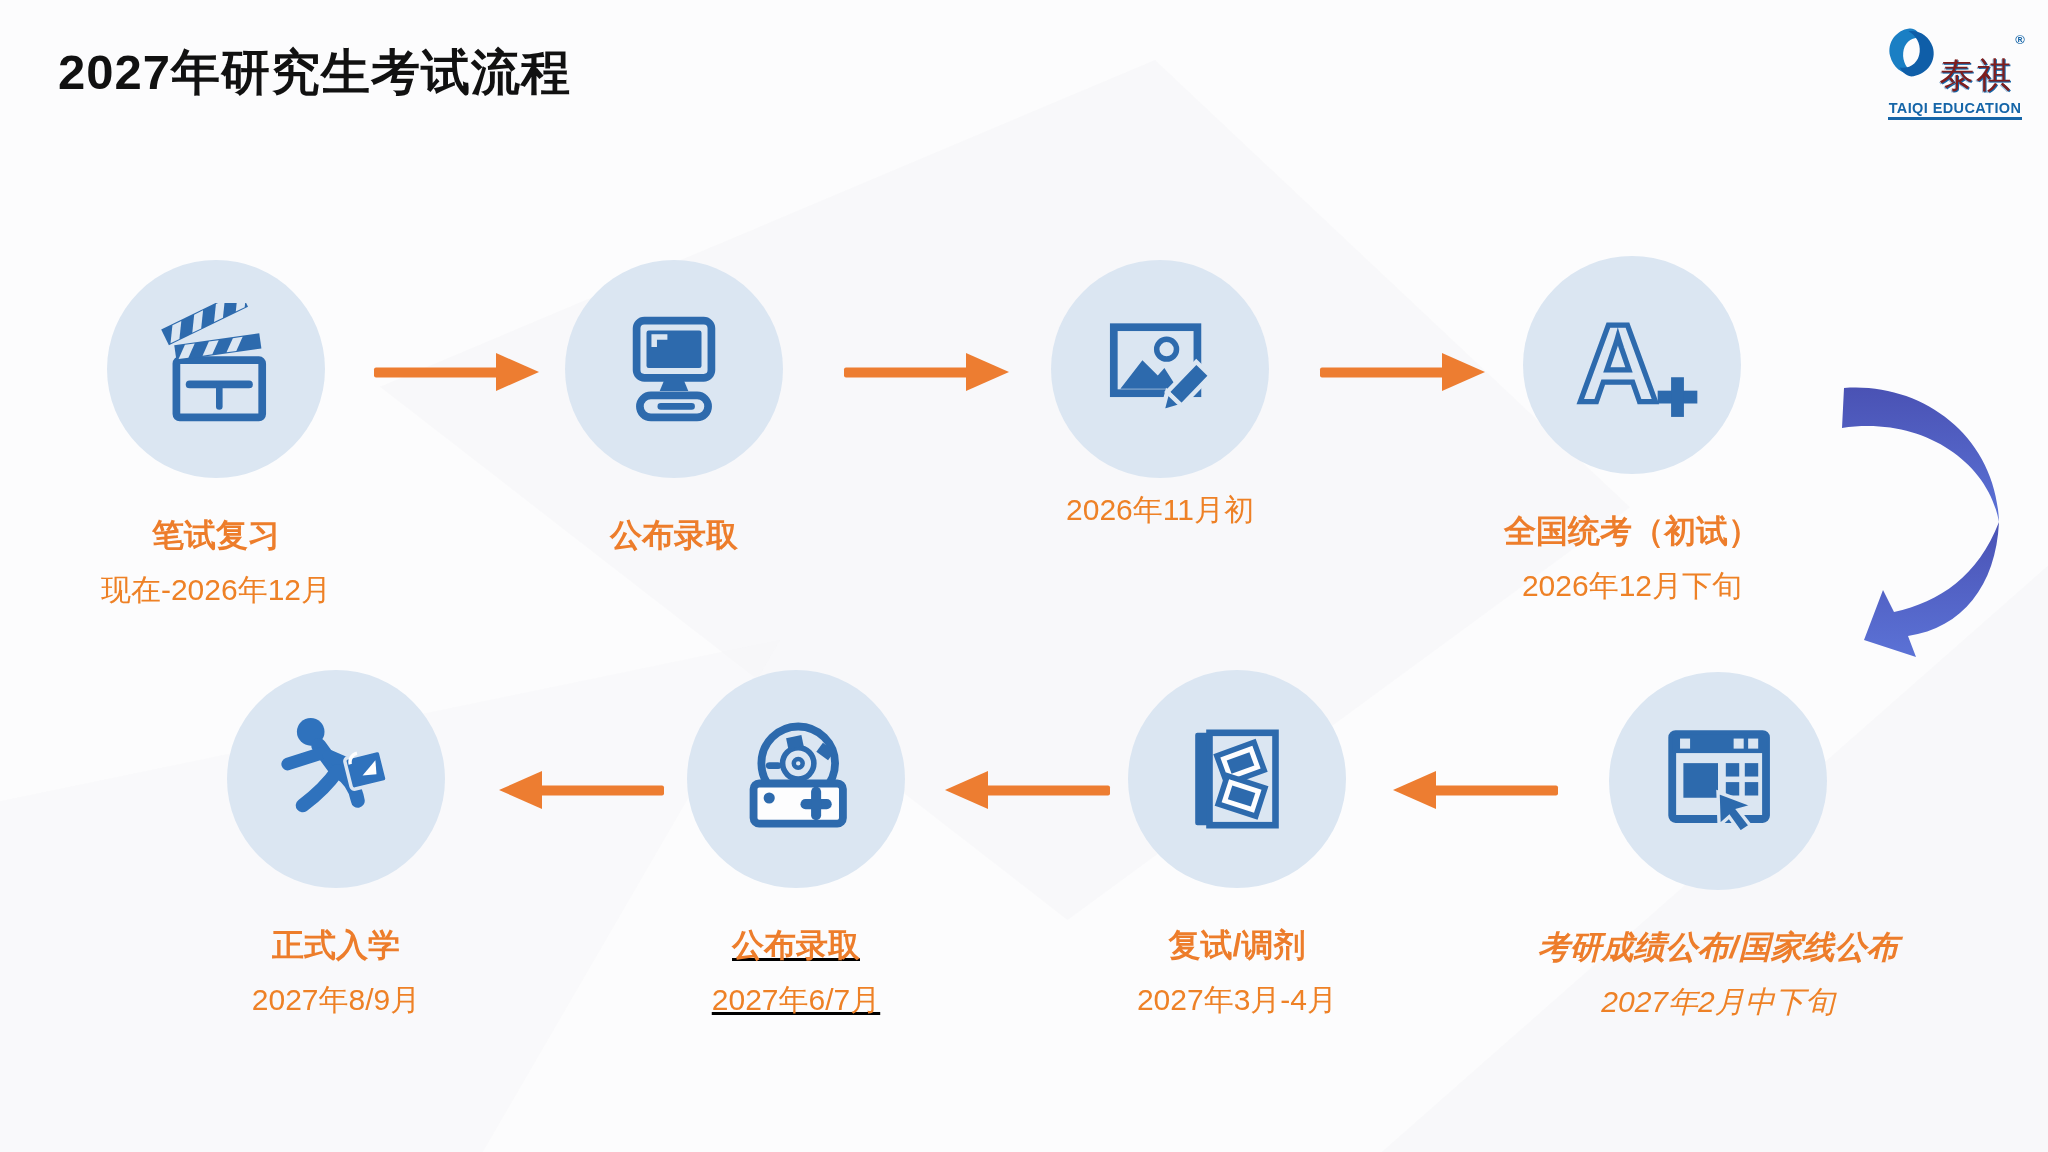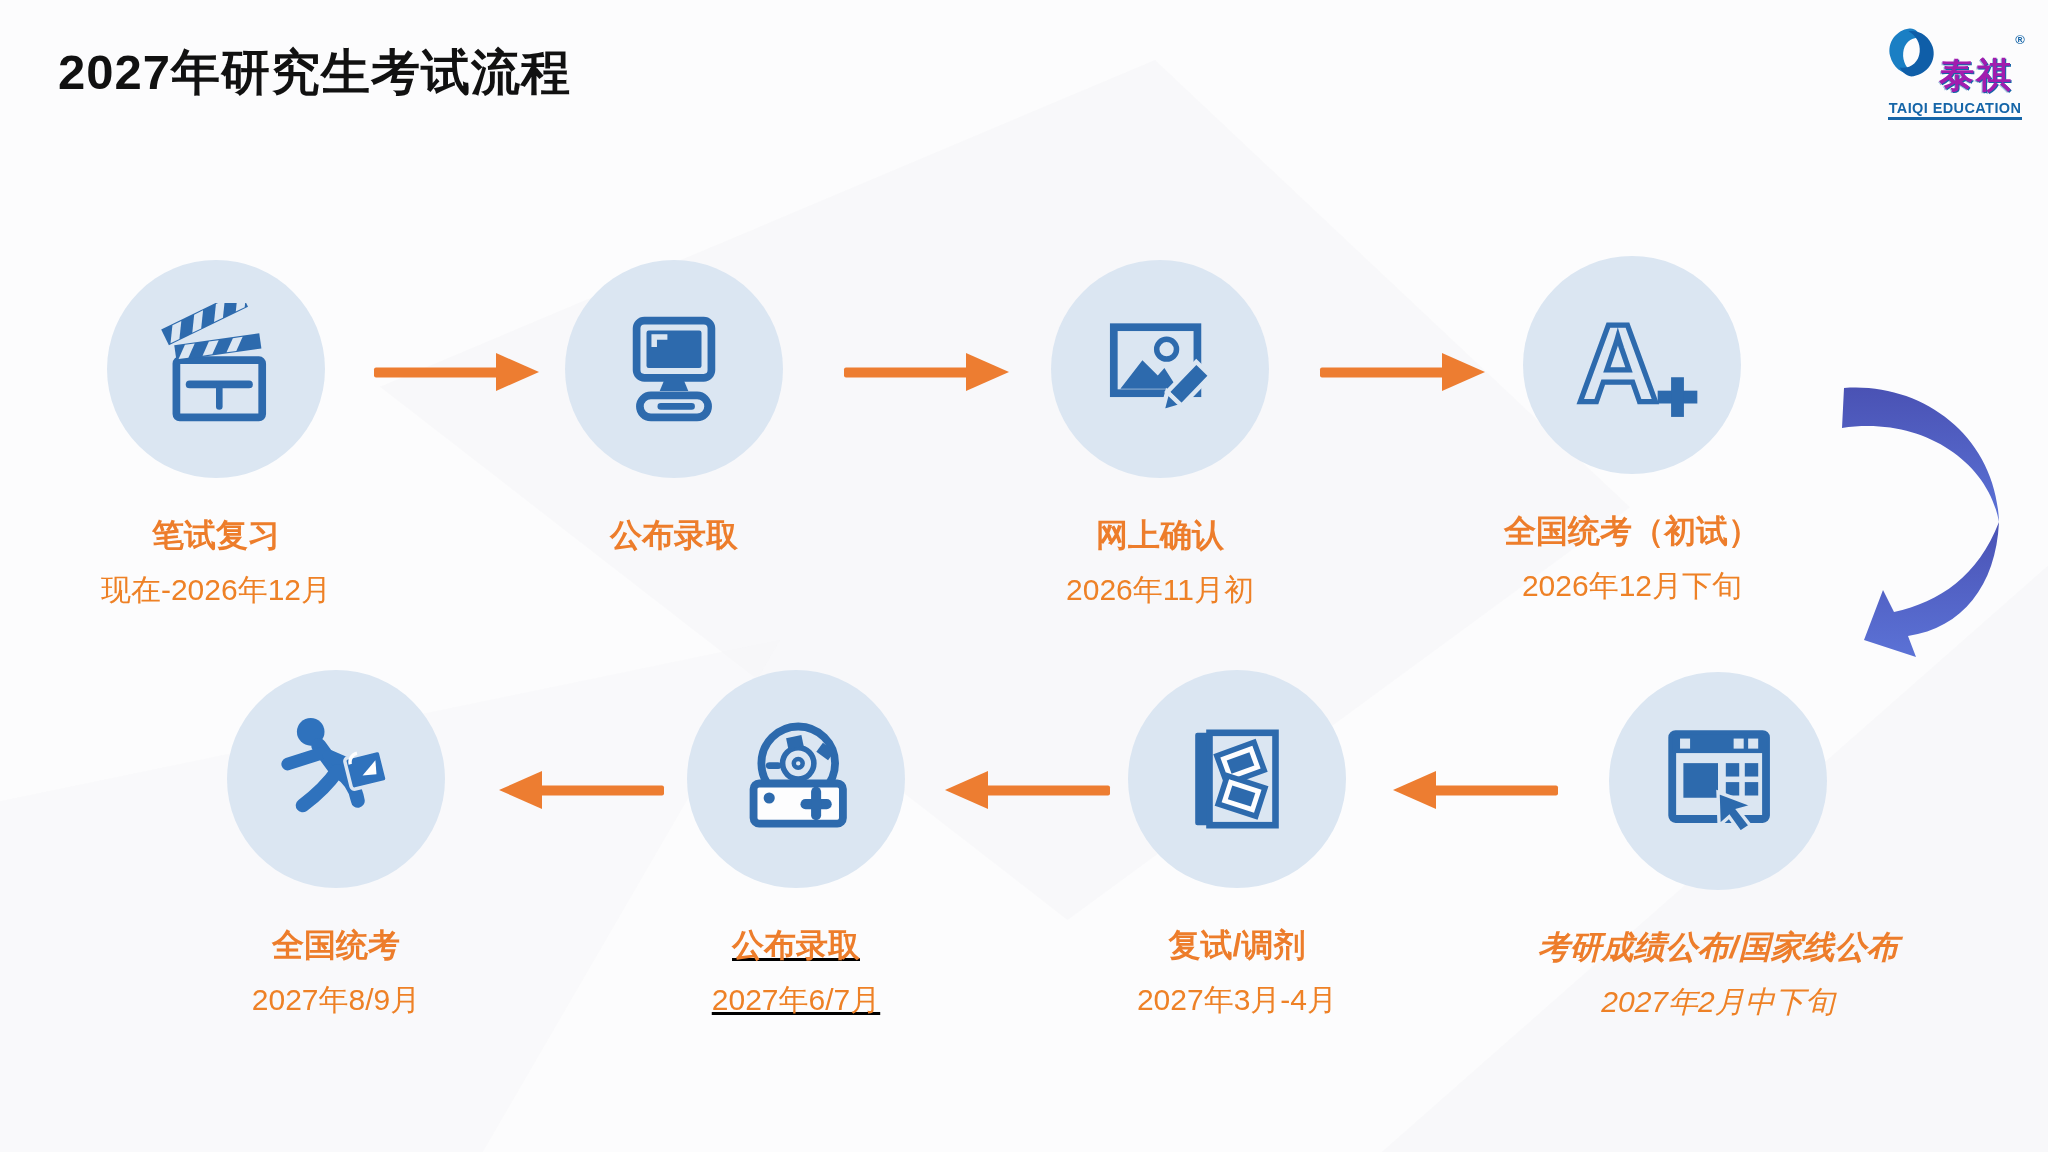--- a/index.html
+++ b/index.html
@@ -24,21 +24,21 @@
   .title {
     position:absolute; left:58px; top:40px;
     font-size:49px; font-weight:800; color:#111111;
     letter-spacing:1px;
     text-align:right;
   }
 
   
   .logo { position:absolute; right:-2px; top:4px; width:190px; text-align:center; }
   .logo-top { display:flex; align-items:center; justify-content:center; gap:2px; }
-  .logo-cn { color:#a21caf; font-weight:700; font-size:35px;
+  .logo-cn { color:#7f1d1d; font-weight:400; font-size:35px;
     text-shadow:1px 1px 0 #1565a8, -1px 1px 0 rgba(21,101,168,.4); letter-spacing:2px;margin-top:48px; }
   .logo-r { color:#1565a8; font-size:13px; font-weight:700; vertical-align:top; position:relative; top:-12px; }
   .logo-en { color:#1565a8; font-weight:800; font-size:14.5px; letter-spacing:.4px;
     border-bottom:3px solid #1565a8; display:inline-block; padding:0 1px 1px 1px;
     text-shadow:0 0 2px #ffffff; white-space:nowrap; }
 
   
   .step { position:absolute; width:480px; text-align:center; }
   .circle {
     width:218px; height:218px; border-radius:50%;
@@ -125,21 +125,20 @@
       <svg width="132" height="132" viewBox="0 0 120 120">
         <rect x="18" y="22" width="76" height="60" fill="none" stroke="#2d6aad" stroke-width="7"></rect>
         <circle cx="66" cy="42" r="9" fill="none" stroke="#2d6aad" stroke-width="5"></circle>
         <path d="M24,78 L44,52 L58,66 L64,59 L76,78 Z" fill="#2d6aad"></path>
         <g transform="rotate(44 80 80)">
           <rect x="71" y="52" width="18" height="38" fill="#2d6aad" stroke="#dbe6f2" stroke-width="4"></rect>
           <polygon points="71,90 89,90 80,106" fill="#2d6aad" stroke="#dbe6f2" stroke-width="4"></polygon>
         </g>
       </svg>
     </div>
-    <div class="step-label">网上确认</div>
     <div class="step-date">2026年11月初</div>
   </div>
 
   <div class="step" style="left:1392px; top:256px;">
     <div class="circle">
       <svg width="140" height="140" viewBox="0 0 120 120">
         <text x="48" y="92" font-size="96" font-weight="bold" text-anchor="middle" font-family="Liberation Sans, DejaVu Sans, sans-serif" fill="none" stroke="#2d6aad" stroke-width="4.5">A</text>
         <rect x="82" y="82" width="34" height="11" fill="#2d6aad"></rect>
         <rect x="93.5" y="70.5" width="11" height="34" fill="#2d6aad"></rect>
       </svg>
@@ -181,21 +180,21 @@
         <path d="M54,40 L79,51" stroke="#2f72bd" stroke-width="11" stroke-linecap="round" fill="none"></path>
         <path d="M61,53 C71,59 77,67 79,79" stroke="#2f72bd" stroke-width="12" stroke-linecap="round" fill="none"></path>
         <path d="M61,53 C52,66 43,74 31,83" stroke="#2f72bd" stroke-width="12" stroke-linecap="round" fill="none"></path>
         <g transform="rotate(-14 86 52)">
           <rect x="70" y="38" width="32" height="28" rx="3" fill="#2f72bd" stroke="#dbe6f2" stroke-width="3"></rect>
           <path d="M74,44 a8,8 0 0 1 8,-8" stroke="#ffffff" stroke-width="3" fill="none"></path>
           <polygon points="82,56 96,46 94,58" fill="#ffffff"></polygon>
         </g>
       </svg>
     </div>
-    <div class="step-label">全国统考</div>
+    <div class="step-label">正式入学</div>
     <div class="step-date">2027年8/9月</div>
   </div>
 
   <div class="step" style="left:556px; top:670px;text-decoration:underline;">
     <div class="circle">
       <svg width="134" height="134" viewBox="0 0 120 120">
         <circle cx="62" cy="46" r="33" fill="none" stroke="#2d6aad" stroke-width="7"></circle>
         <circle cx="62" cy="46" r="14" fill="none" stroke="#2d6aad" stroke-width="5"></circle>
         <circle cx="62" cy="46" r="4" fill="none" stroke="#2d6aad" stroke-width="4"></circle>
         <g fill="#2d6aad">

